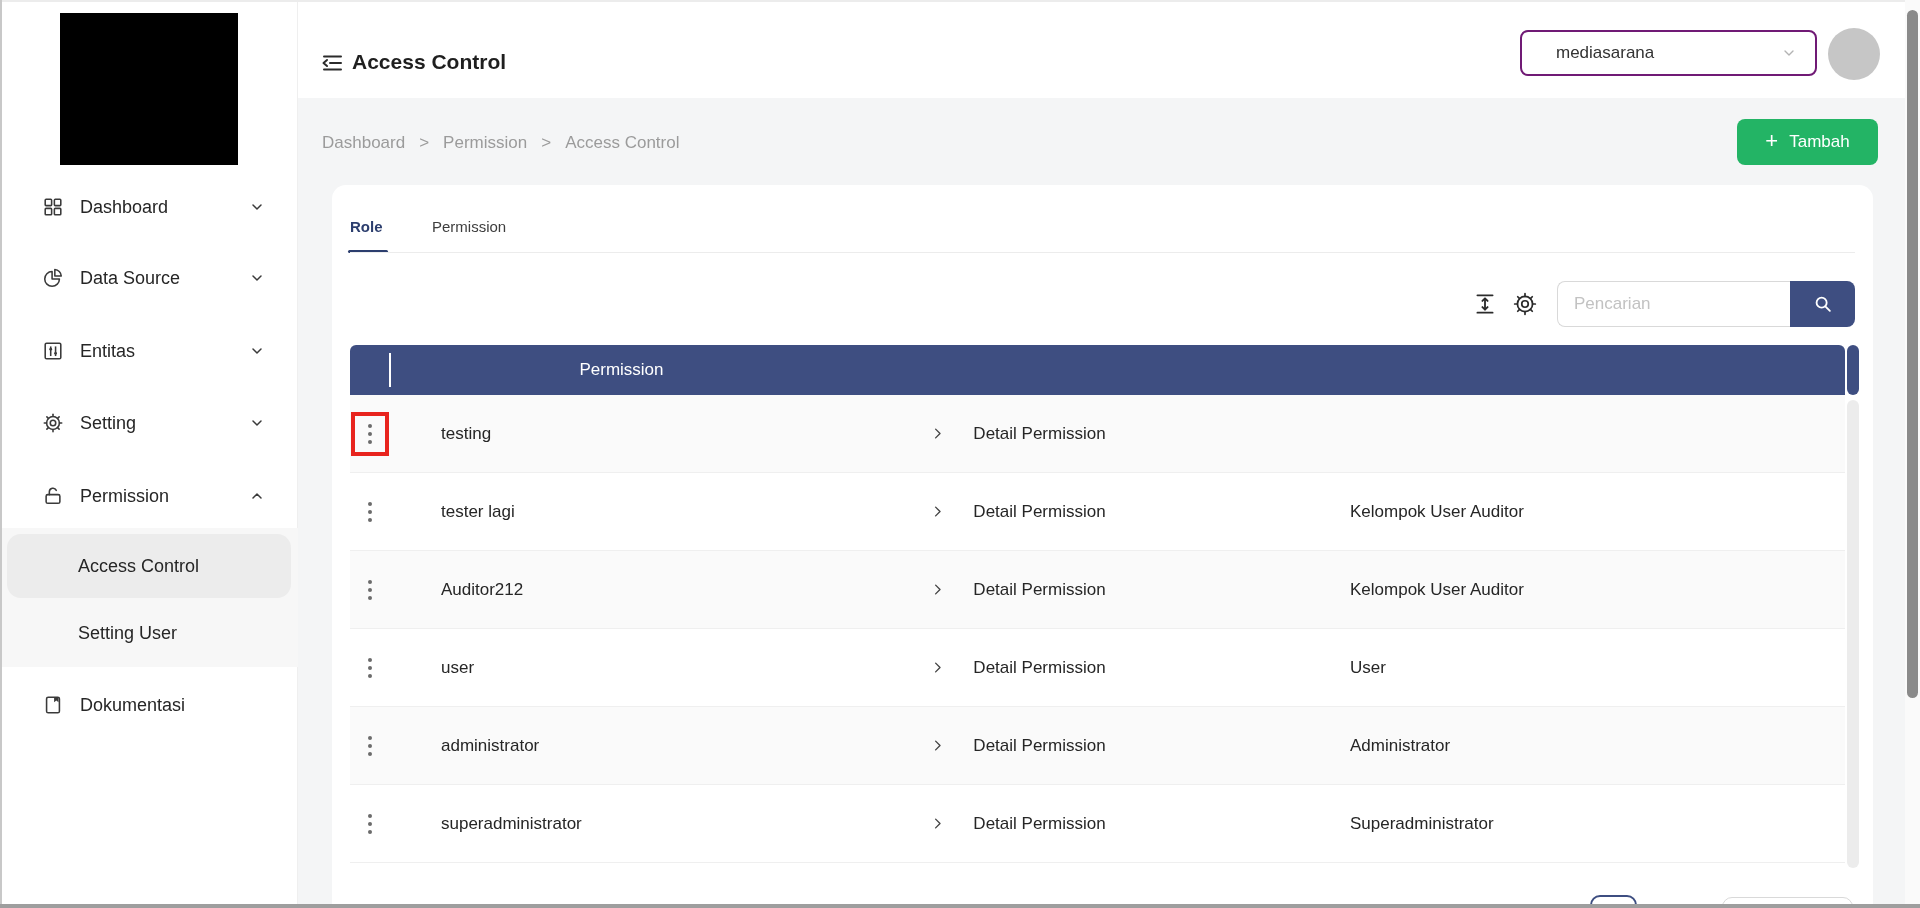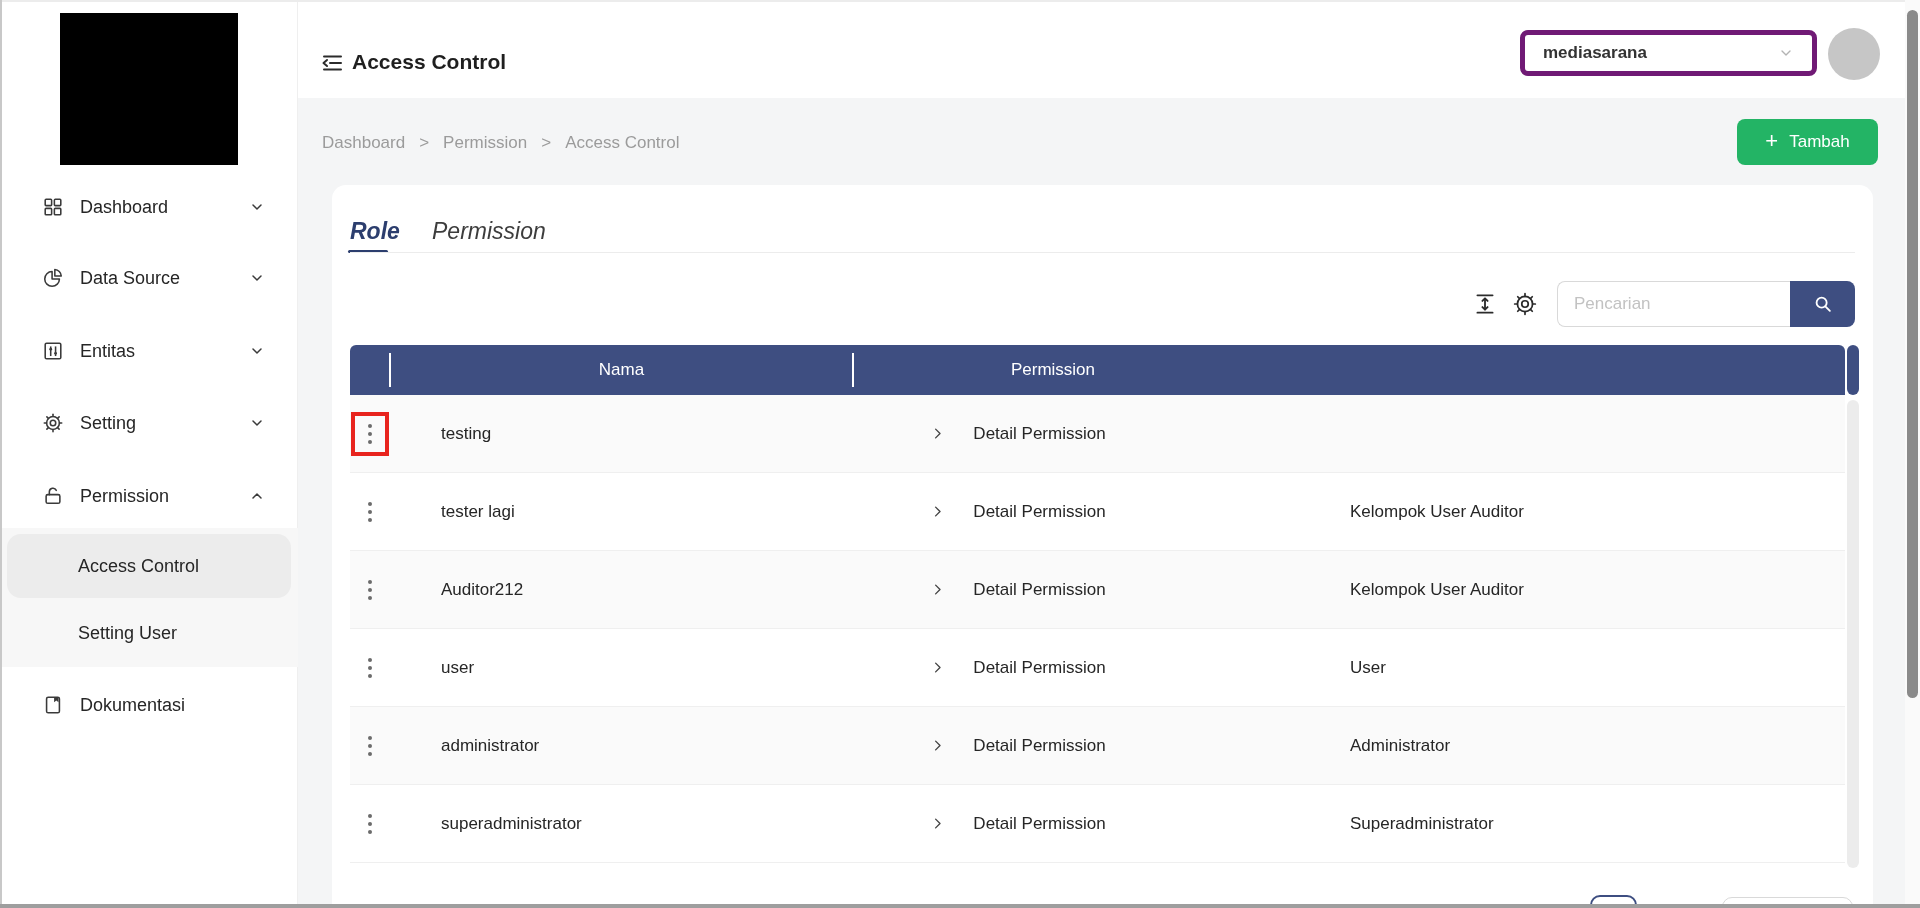--- a/index.html
+++ b/index.html
@@ -26,39 +26,39 @@
   .submenu-bg { position:absolute; left:0; top:528px; width:298px; height:139px; background:#f7f7f7; }
   .submenu-active-pill { position:absolute; left:7px; top:534px; width:284px; height:64px; background:#ececec; border-radius:14px; }
   .submenu-item { position:absolute; left:0; width:298px; display:flex; align-items:center; padding-left:78px; font-size:18px; color:#262626; cursor:pointer; }
   .submenu-item.ac { top:534px; height:64px; }
   .submenu-item.su { top:606px; height:54px; }
 
   
   .topbar { position:absolute; left:298px; top:0; width:1622px; height:98px; background:#fff; }
   .fold-icon { position:absolute; left:320px; top:51px; width:24px; height:24px; }
   .page-title { position:absolute; left:352px; top:50px; font-size:21px; font-weight:700; color:#1f1f1f; }
-  .workspace-select { position:absolute; left:1520px; top:30px; width:297px; height:46px; background:#fff; border:5px solid #701a75; border-radius:8px; display:flex; align-items:center; padding:0 18px 0 18px; cursor:pointer;font-weight:bold; }
+  .workspace-select { position:absolute; left:1520px; top:30px; width:297px; height:46px; background:#fff; border:2px solid #701a75; border-radius:8px; display:flex; align-items:center; padding:0 18px 0 34px; cursor:pointer; }
   .workspace-select .ws-value { font-size:17px; color:#333; flex:1; }
   .avatar { position:absolute; left:1828px; top:28px; width:52px; height:52px; border-radius:50%; background:#c6c6c6; cursor:pointer; }
 
   
   .content-bg { position:absolute; left:298px; top:98px; width:1607px; height:810px; background:#f4f5f6; }
 
   .breadcrumb { position:absolute; left:322px; top:133px; display:flex; align-items:center; gap:14px; font-size:17px; color:#9b9b9b; }
   .breadcrumb span { cursor:default; }
 
   .add-button { position:absolute; left:1737px; top:119px; width:141px; height:46px; background:#23b465; border-radius:8px; display:flex; align-items:center; justify-content:center; gap:11px; color:#fff; cursor:pointer; }
   .add-button .plus { font-size:22px; font-weight:400; line-height:1; margin-top:-2px; }
   .add-button .lbl { font-size:17px; }
 
   
   .card { position:absolute; left:332px; top:185px; width:1541px; height:723px; background:#fff; border-radius:14px 14px 0 0; }
 
   
-  .tab { position:absolute; top:218px; font-size:23px; cursor:pointer;font-style:italic; }
+  .tab { position:absolute; top:218px; font-size:15px; cursor:pointer; }
   .tab.role { left:350px; color:#2c3e6e; font-weight:600; }
   .tab.perm { left:432px; color:#3d3d3d; }
   .tab-underline { position:absolute; left:348px; top:250px; width:40px; height:3px; background:#2c3e6e; border-radius:2px; }
   .tab-border { position:absolute; left:350px; top:252px; width:1505px; height:1px; background:#ececec; }
 
   
   .tool-icon { position:absolute; width:26px; height:26px; cursor:pointer; }
   .ti-height { left:1472px; top:291px; }
   .ti-gear { left:1512px; top:291px; }
   .search-input { position:absolute; left:1557px; top:281px; width:233px; height:46px; border:1px solid #d9d9d9; border-right:none; border-radius:8px 0 0 8px; padding:0 14px 0 16px; font-size:17px; color:#333; font-family:"Liberation Sans",sans-serif; outline:none; }
@@ -281,21 +281,20 @@
       <svg width="22" height="22" viewBox="0 0 24 24" fill="none" stroke="#fff" stroke-width="2" stroke-linecap="round">
         <circle cx="10.5" cy="10.5" r="5.5"></circle>
           <line x1="14.8" y1="14.8" x2="19.5" y2="19.5"></line>
       </svg>
     </span>
   </button>
 
   <div class="table">
     <div class="thead">
       <div class="th"></div>
-      <div class="th sep">Nama</div>
       <div class="th sep">Permission</div>
     </div>
 
     <div class="trow striped">
       <div class="td actions">
         <div class="kebab-btn highlight">
             <i></i>
             <i></i>
             <i></i>
           </div>

